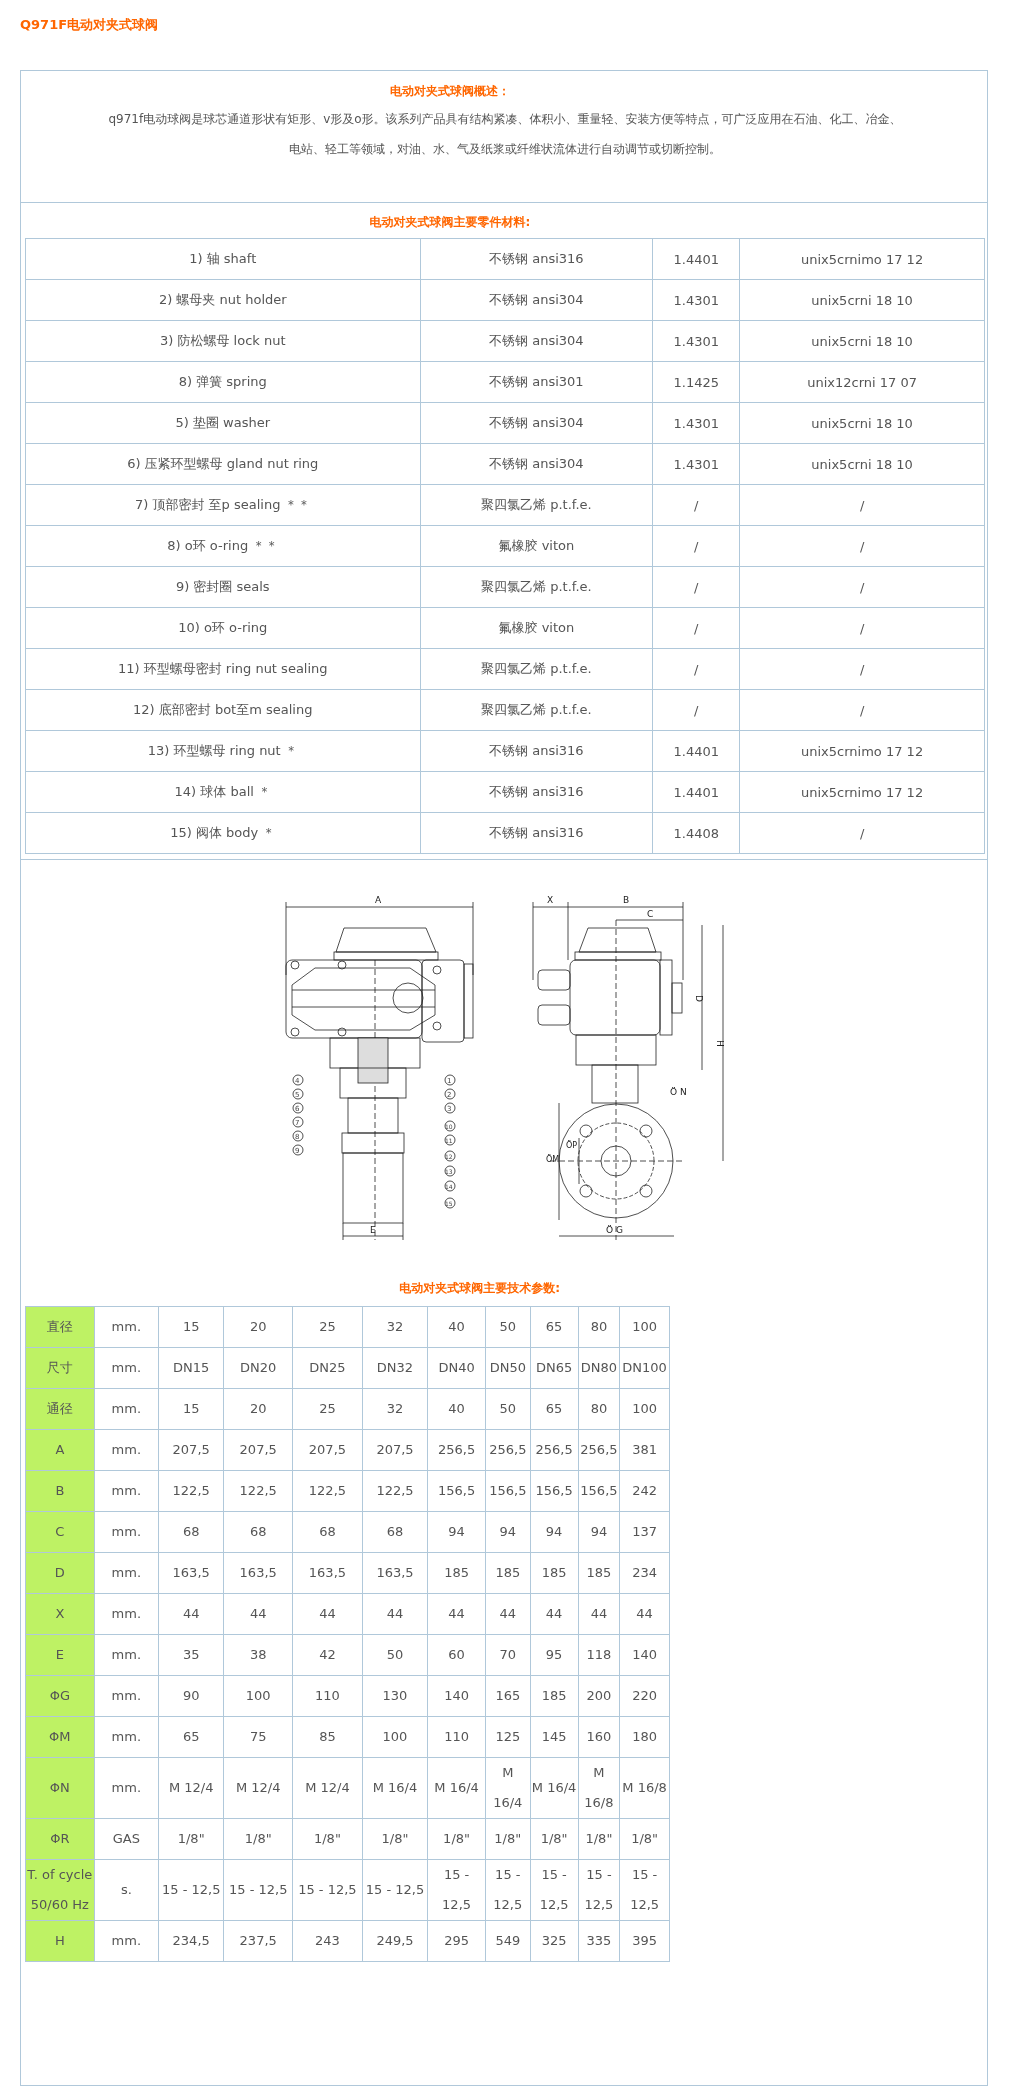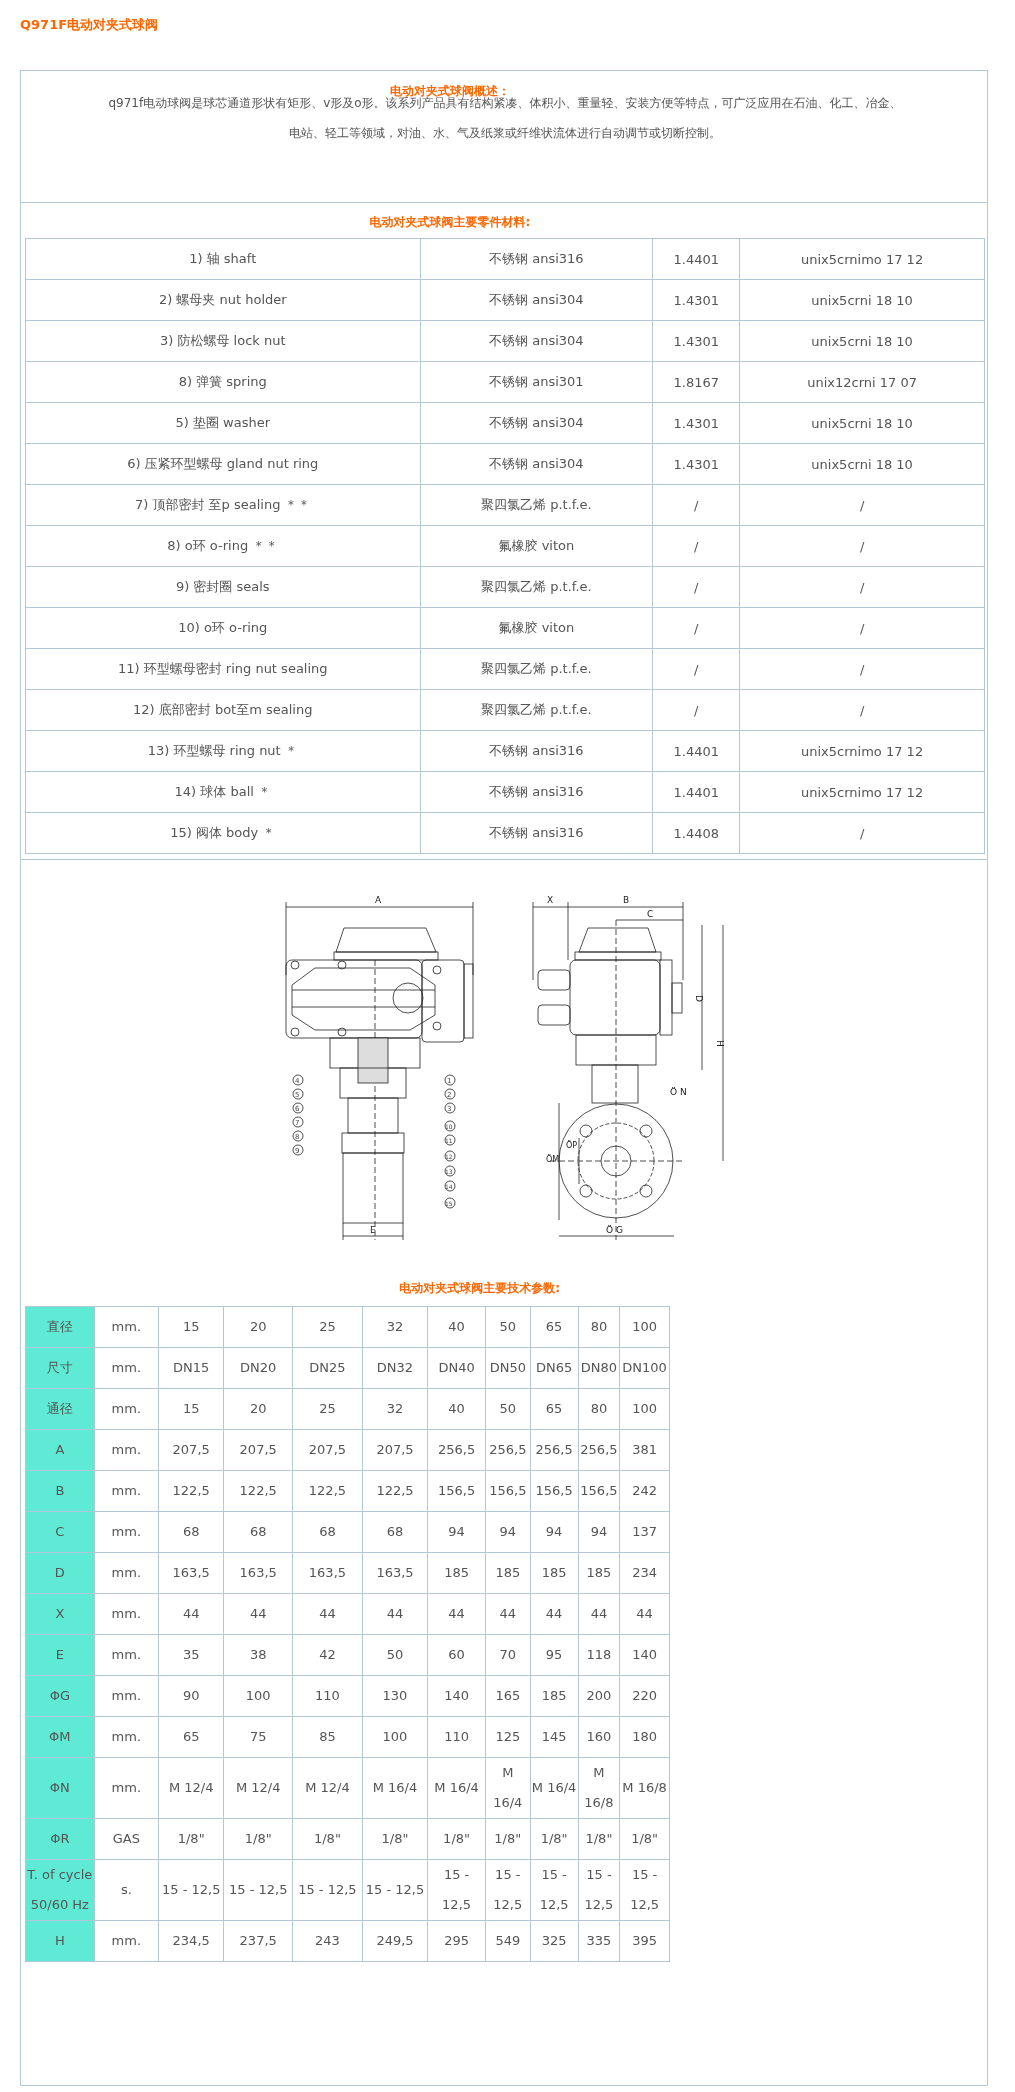--- a/index.html
+++ b/index.html
@@ -9,34 +9,34 @@
   .outer { position:absolute; left:20px; top:70px; width:968px; height:2016px; border:1px solid #b0c8da; box-sizing:border-box; }
   .sect-sep { position:absolute; left:20px; width:968px; height:0; border-top:1px solid #b0c8da; }
   .sect-title { position:absolute; left:20px; width:860px; text-align:center; font-size:12px; font-weight:bold; color:#ff6600; }
   .desc { position:absolute; left:40px; width:930px; text-align:center; font-size:12px; line-height:30px; color:#555; }
   table { border-collapse:collapse; position:absolute; }
   td { border:1px solid #b0c8da; text-align:center; font-size:13px; color:#555; padding:0; }
   #materials { left:25px; top:238px; width:960px;border-radius:20px; }
   #materials td { height:40px; }
   #params { left:25px; top:1306px; width:645px; }
   #params td { height:40px; line-height:30px; }
-  #params td.hdr { background:#5eead4; color:#555; }
+  #params td.hdr { background:#bef264; color:#555; }
   .drawing { position:absolute; left:270px; top:880px; width:470px; height:370px; }
 </style>
 </head>
 <body>
 
 <div class="page-title">
   <span>Q971F</span><a>电动对夹式球阀</a>
 </div>
 
 <div class="outer"></div>
 
 <div class="sect-title" style="top:83px;">电动对夹式球阀概述：</div>
-<div class="desc" style="top:88px;">
+<div class="desc" style="top:104px;">
   <div>q971f电动球阀是球芯通道形状有矩形、v形及o形。该系列产品具有结构紧凑、体积小、重量轻、安装方便等特点，可广泛应用在石油、化工、冶金、</div>
   <div>电站、轻工等领域，对油、水、气及纸浆或纤维状流体进行自动调节或切断控制。</div>
 </div>
 <div class="sect-sep" style="top:202px;"></div>
 
 <div class="sect-title" style="top:214px;">电动对夹式球阀主要零件材料:</div>
 <table id="materials">
   <colgroup>
       <col style="width:395px">
       <col style="width:233px">
@@ -58,21 +58,21 @@
       </tr>
       <tr>
         <td>3) 防松螺母 lock nut</td>
         <td>不锈钢 ansi304</td>
         <td>1.4301</td>
         <td>unix5crni 18 10</td>
       </tr>
       <tr>
         <td>8) 弹簧 spring</td>
         <td>不锈钢 ansi301</td>
-        <td>1.8167</td>
+        <td>1.1425</td>
         <td>unix12crni 17 07</td>
       </tr>
       <tr>
         <td>5) 垫圈 washer</td>
         <td>不锈钢 ansi304</td>
         <td>1.4301</td>
         <td>unix5crni 18 10</td>
       </tr>
       <tr>
         <td>6) 压紧环型螺母 gland nut ring</td>

